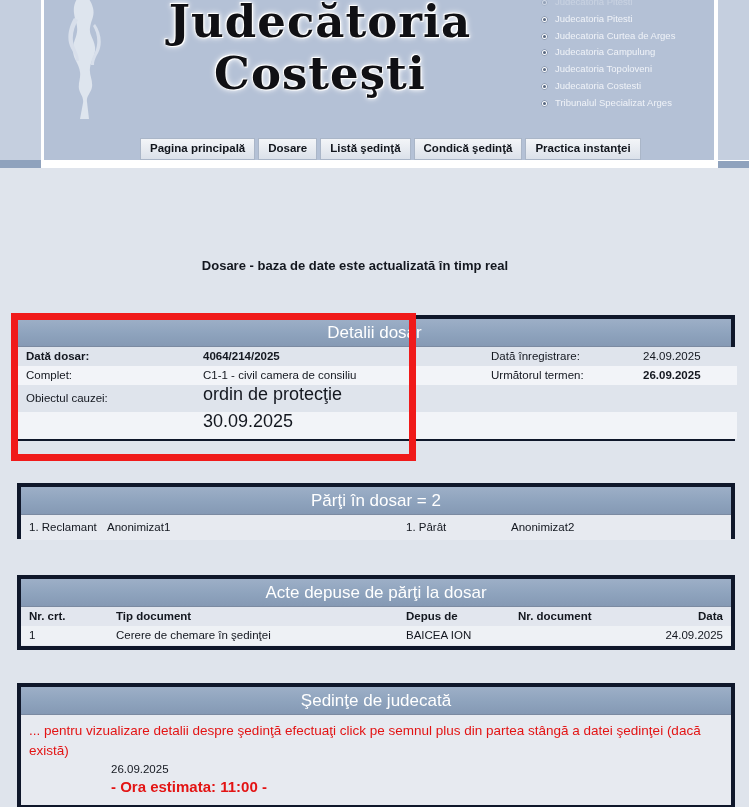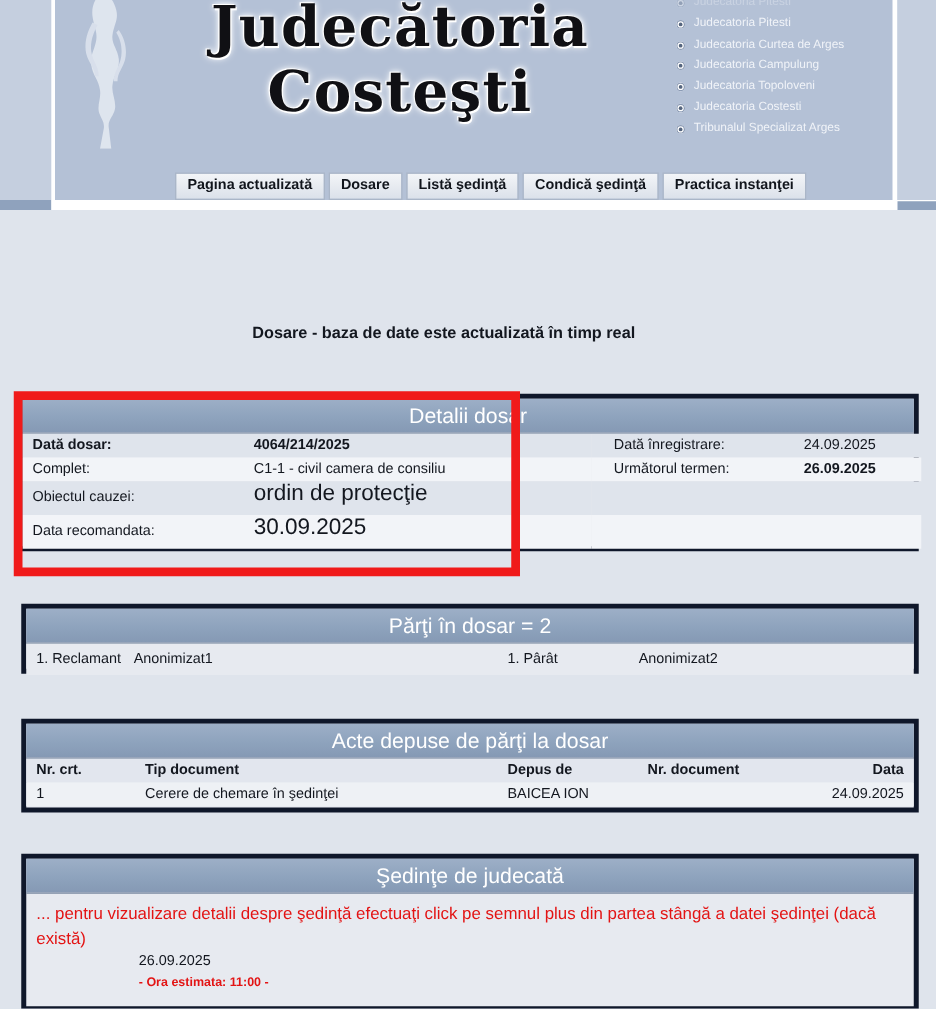--- a/index.html
+++ b/index.html
@@ -314,21 +314,21 @@
     line-height: 20px;
   }
   .sed-date {
     padding-left: 90px;
     font-size: 11.5px;
     color: #13171f;
     line-height: 17px;
   }
   .sed-time {
     padding-left: 90px;
-    font-size: 10px;
+    font-size: 15px;
     font-weight: bold;
     color: #e31414;
     line-height: 17px;
   }
 </style>
 </head>
 <body>
 
 <div id="page">
 
@@ -379,21 +379,21 @@
         <span class="bullet-icon"></span>
         <span>Judecatoria Costesti</span>
       </li>
       <li>
         <span class="bullet-icon"></span>
         <span>Tribunalul Specializat Arges</span>
       </li>
     </ul>
 
     <div class="navbar">
-      <button class="nav-btn">Pagina actualizată</button>
+      <button class="nav-btn">Pagina principală</button>
       <button class="nav-btn">Dosare</button>
       <button class="nav-btn">Listă şedinţă</button>
       <button class="nav-btn">Condică şedinţă</button>
       <button class="nav-btn">Practica instanţei</button>
     </div>
   </div>
 
   <div class="strip-dark-left"></div>
   <div class="strip-white"></div>
   <div class="strip-dark-right"></div>
@@ -430,21 +430,20 @@
           <span class="det-value b">26.09.2025</span>
         </div>
 
         <div class="det-row det-left shade det-tall det-big" style="top:38px;">
           <span class="det-label">Obiectul cauzei:</span>
           <span class="det-value">ordin de protecţie</span>
         </div>
         <div class="det-row det-right shade det-tall" style="top:38px;"></div>
 
         <div class="det-row det-left light det-tall det-big" style="top:65px;">
-          <span class="det-label">Data recomandata:</span>
           <span class="det-value">30.09.2025</span>
         </div>
         <div class="det-row det-right light det-tall" style="top:65px;"></div>
 
       </div>
     </div>
 
     <div id="red-highlight" style="border-color: rgb(240, 26, 26);"></div>
 
     <div class="panel" id="panel-parti">

